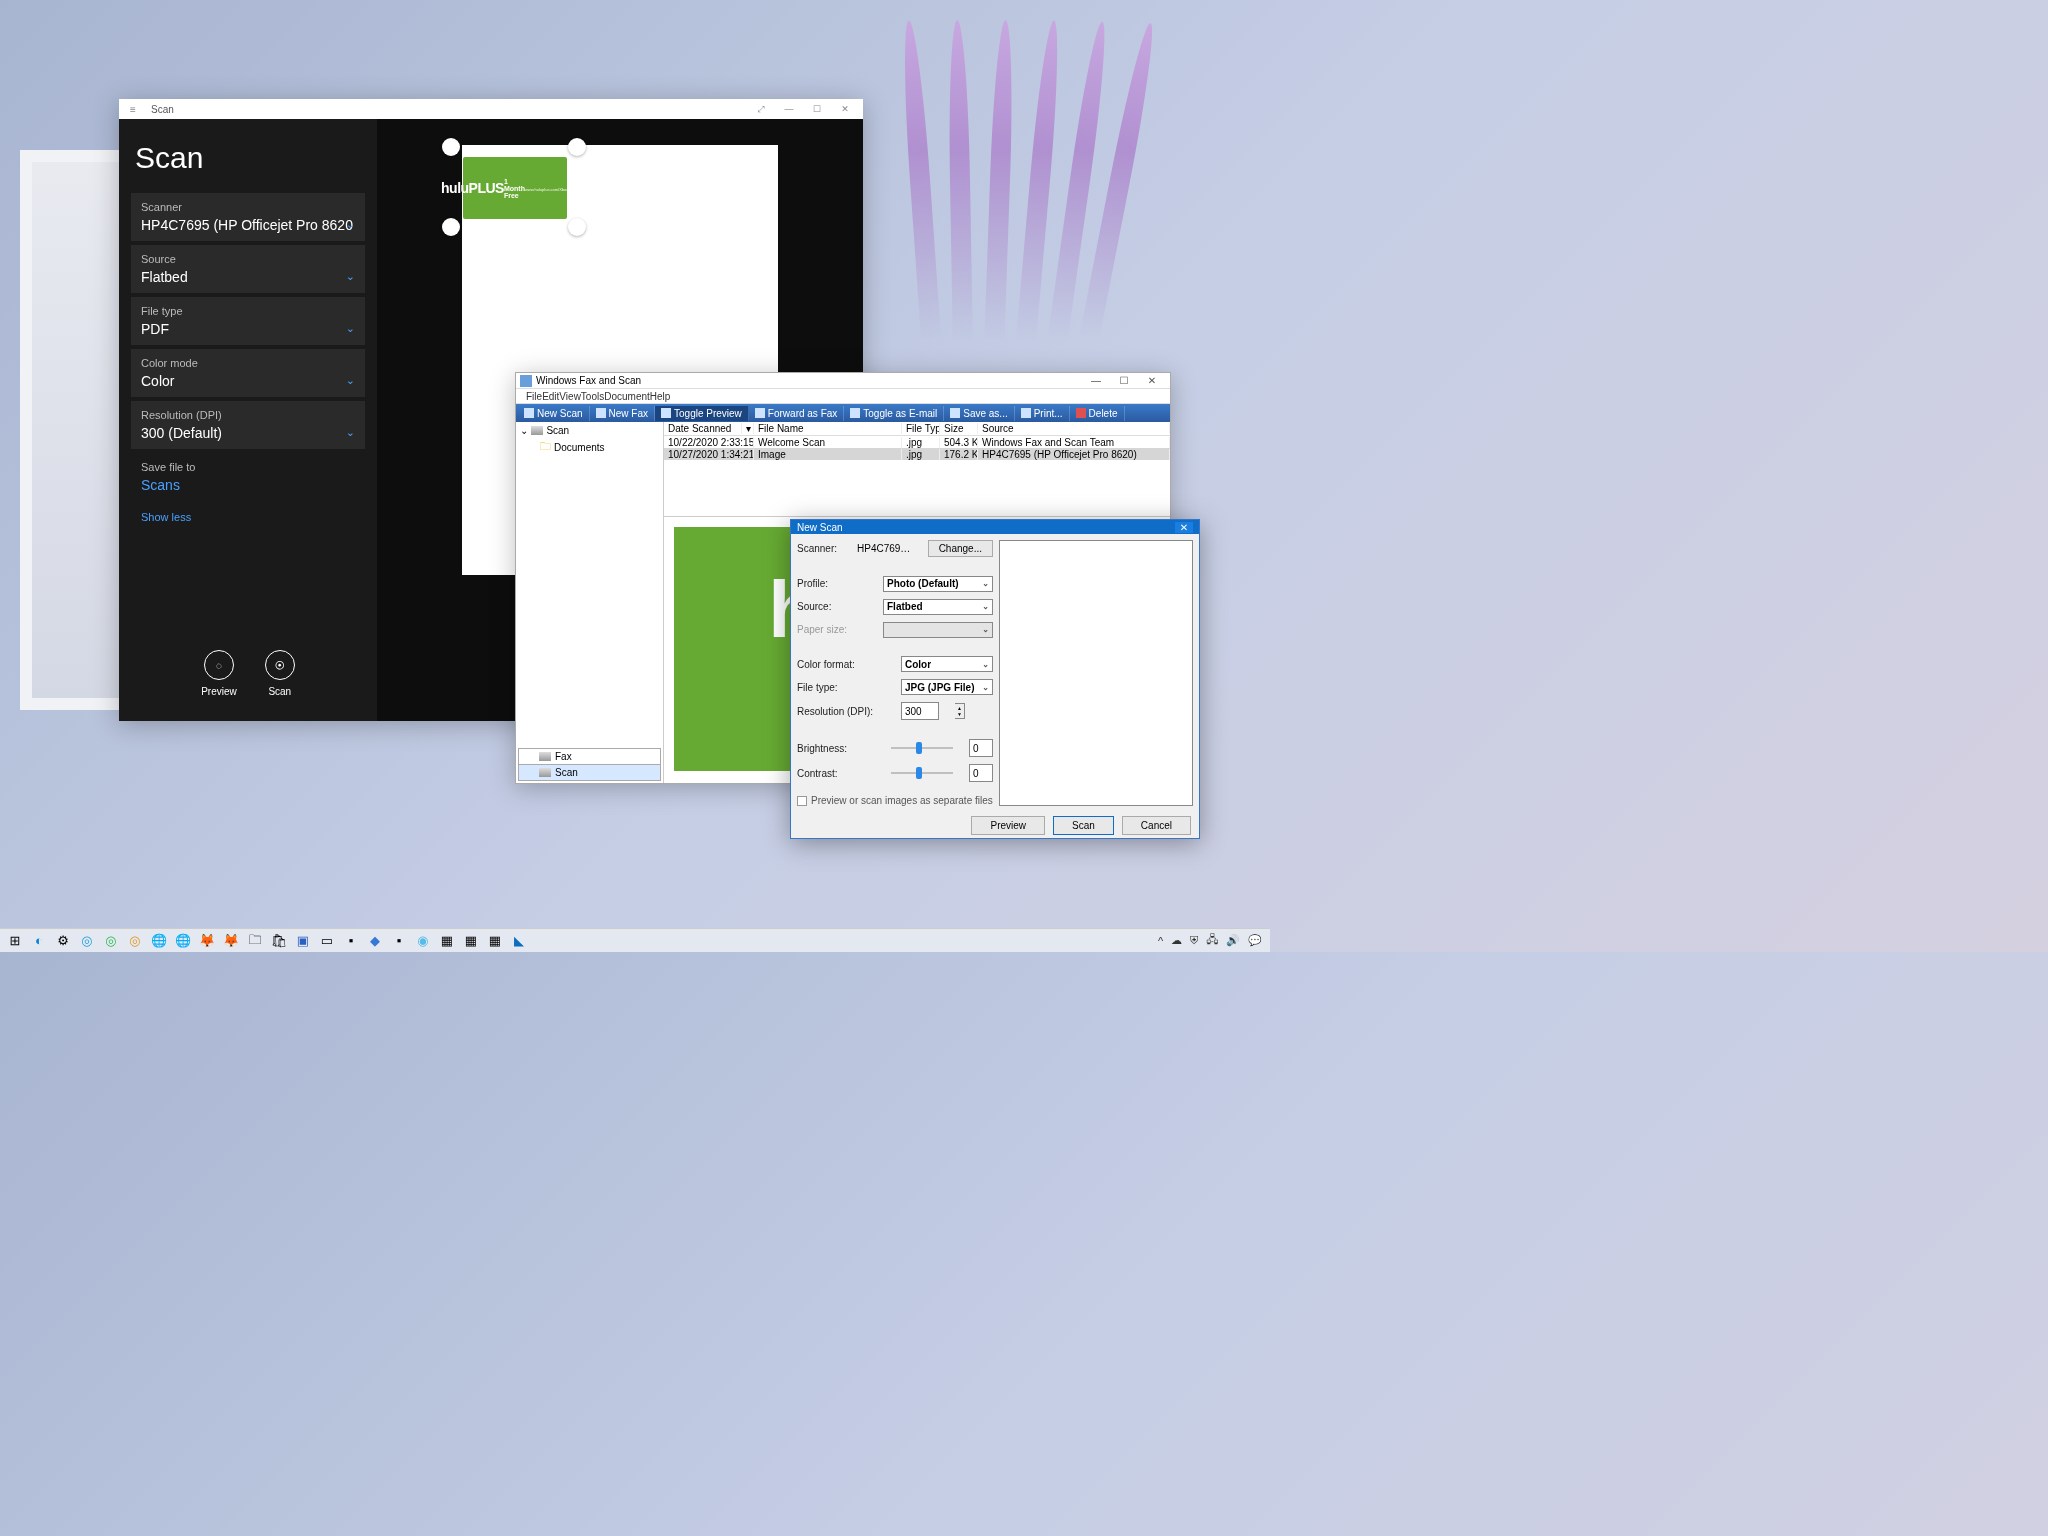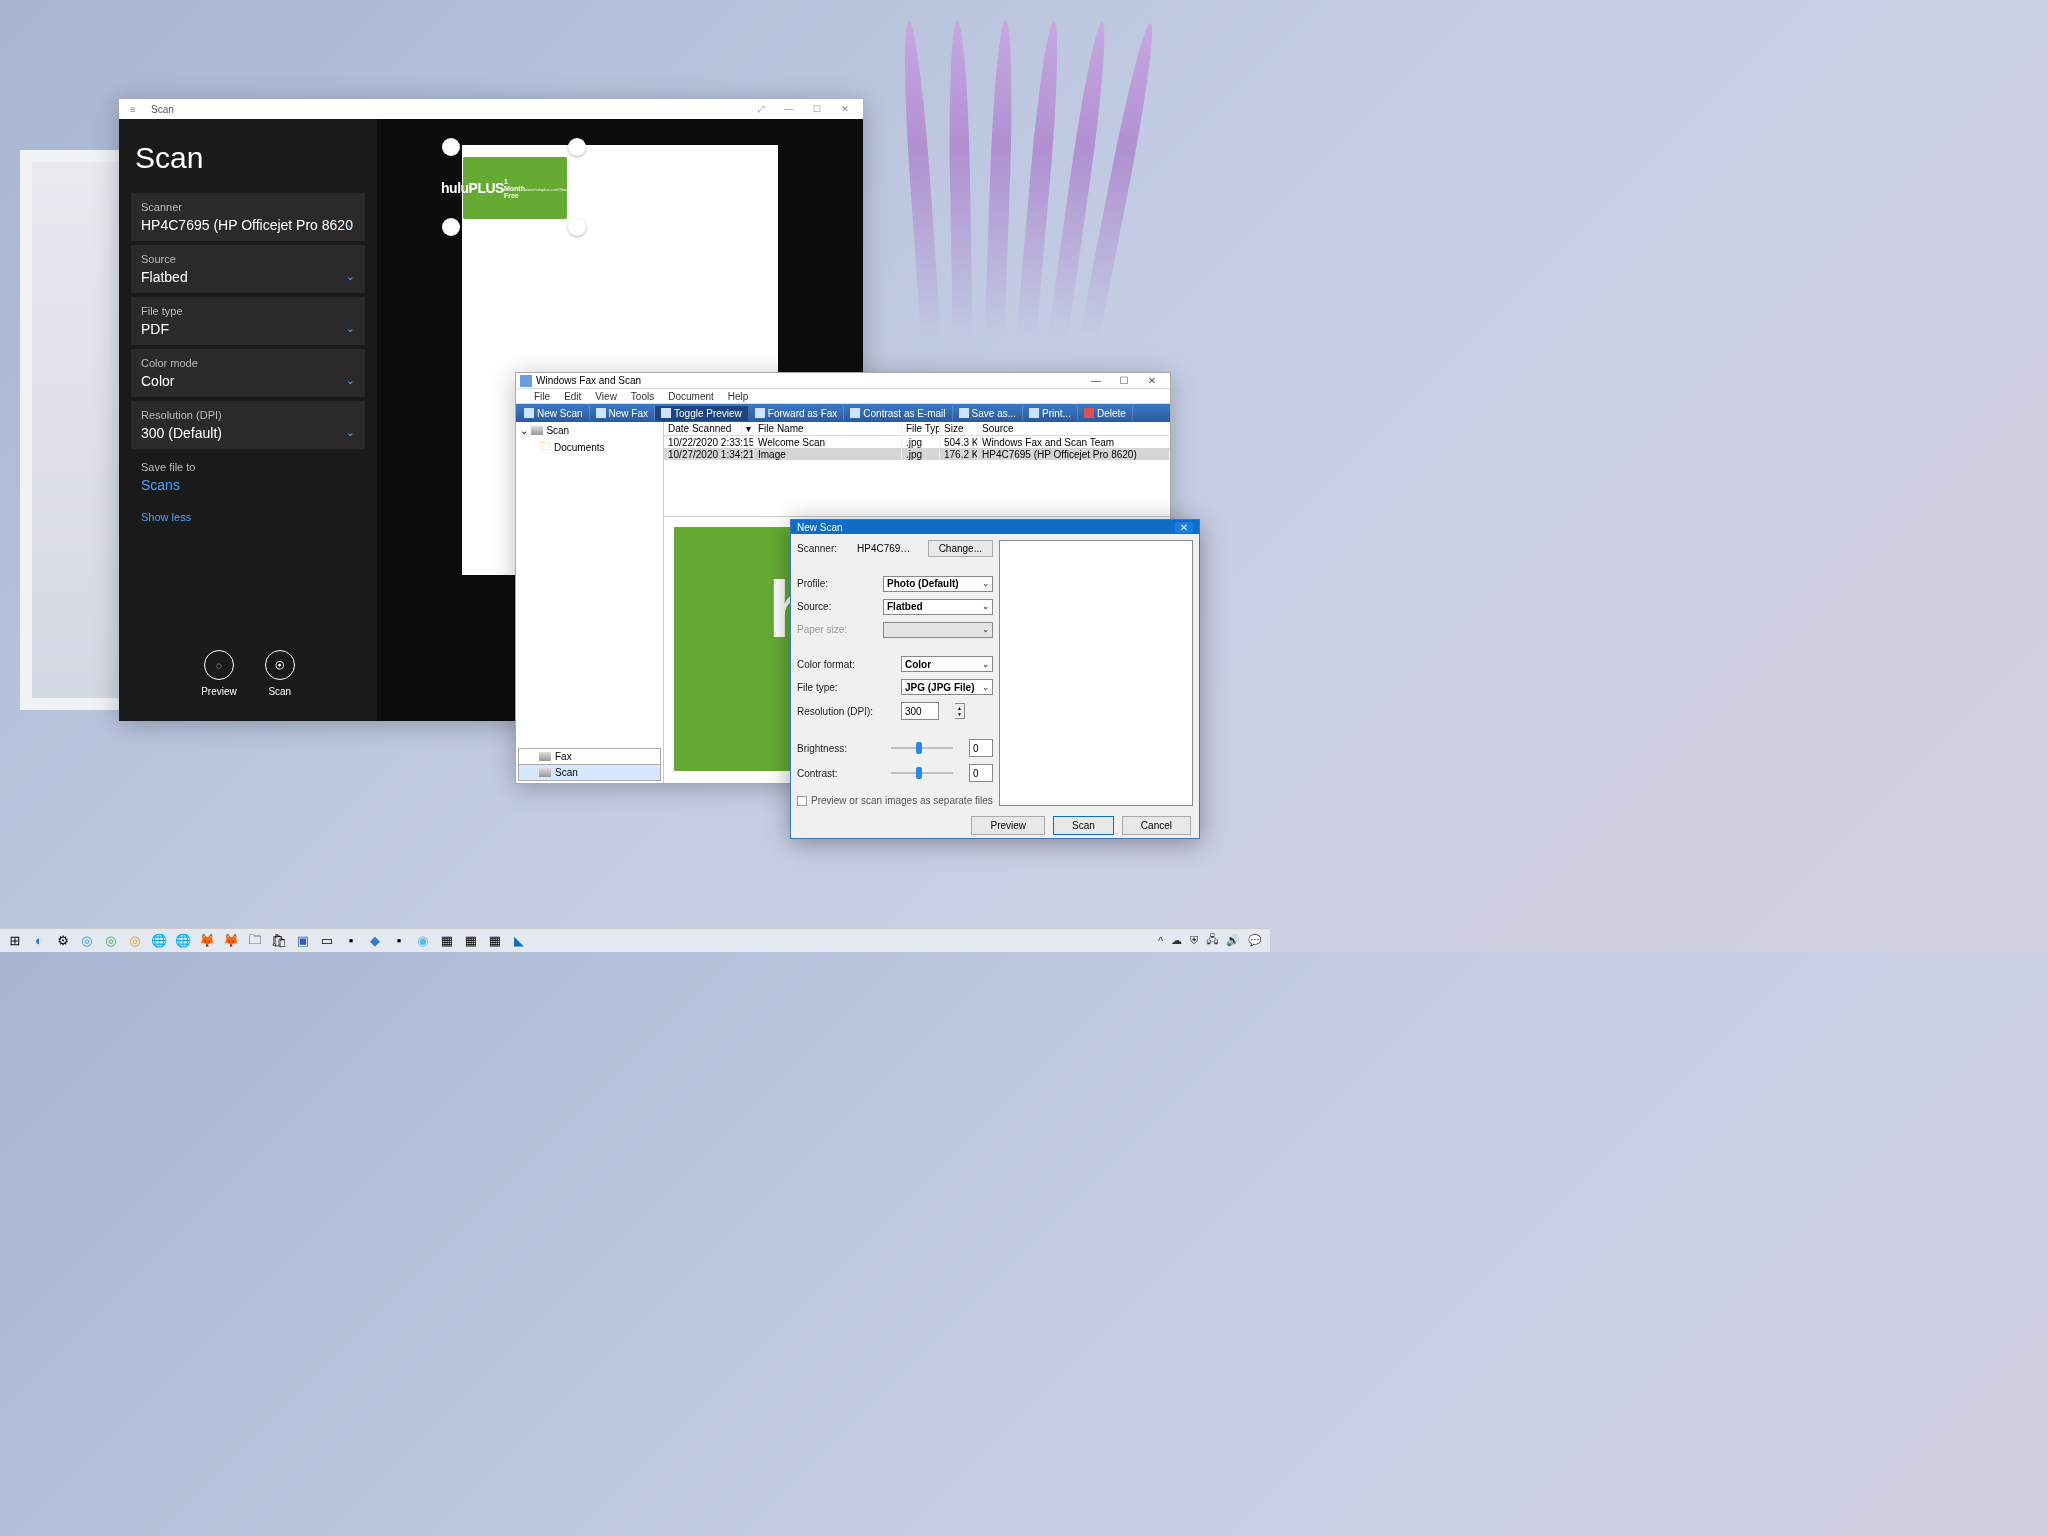--- a/index.html
+++ b/index.html
@@ -39,21 +39,21 @@
 .hulu-card .logo { font-size: 14px; font-weight: 700; letter-spacing: -.5px; }
 .hulu-card .sub { font-size: 7px; font-weight: 700; margin-top: 1px; }
 .hulu-card .tiny { font-size: 4px; margin-top: 2px; opacity: .9; }
 
 
 .fax-win { position: absolute; left: 515px; top: 372px; width: 656px; height: 412px; background: #fff; box-shadow: 0 4px 24px rgba(0,0,0,.25); border: 1px solid #aaa; }
 .fax-titlebar { height: 16px; display: flex; align-items: center; font-size: 10px; padding: 0 4px; border-bottom: 1px solid #ddd; }
 .fax-titlebar .icon { width: 12px; height: 12px; background: #6a9edb; margin-right: 4px; }
 .fax-titlebar .spacer { flex: 1; }
 .fax-titlebar .winbtn { width: 28px; text-align: center; font-size: 10px; color: #555; }
-.fax-menubar { height: 15px; display: flex; gap: 14px; font-size: 10px; padding: 0 18px; align-items: center; color: #333; border-bottom: 1px solid #ddd; }
+.fax-menubar { height: 15px; display: flex; font-size: 10px; padding: 0 10px; align-items: center; color: #333; border-bottom: 1px solid #ddd; }
 .fax-toolbar { height: 18px; background: linear-gradient(180deg, #3a7ac8 0%, #2a5aa0 100%); display: flex; align-items: center; font-size: 10px; color: #fff; padding: 0 2px; gap: 0; }
 .fax-toolbar .tbtn { padding: 2px 6px; display: flex; align-items: center; gap: 3px; border-right: 1px solid rgba(255,255,255,.2); white-space: nowrap; }
 .fax-toolbar .tbtn .ic { width: 10px; height: 10px; background: #cde3ff; display: inline-block; }
 .fax-toolbar .tbtn.toggle { background: #1a4580; }
 .fax-toolbar .tbtn .del { background: #e05050; }
 .fax-body { display: flex; height: calc(100% - 49px); }
 .fax-tree { width: 148px; border-right: 1px solid #ccc; font-size: 10px; padding: 2px; display: flex; flex-direction: column; }
 .fax-tree .node { display: flex; align-items: center; gap: 3px; padding: 1px 2px; }
 .fax-tree .folder-ic { color: #e8b800; font-size: 11px; }
 .fax-tree .scan-ic { width: 12px; height: 9px; background: linear-gradient(#ddd,#999); display: inline-block; }
@@ -217,21 +217,21 @@
     <div class="tbtn toggle">
         <span class="ic"></span>
         <span>Toggle Preview</span>
       </div>
     <div class="tbtn">
         <span class="ic"></span>
         <span>Forward as Fax</span>
       </div>
     <div class="tbtn">
         <span class="ic"></span>
-        <span>Contrast as E-mail</span>
+        <span>Toggle as E-mail</span>
       </div>
     <div class="tbtn">
         <span class="ic"></span>
         <span>Save as...</span>
       </div>
     <div class="tbtn">
         <span class="ic"></span>
         <span>Print...</span>
       </div>
     <div class="tbtn">

